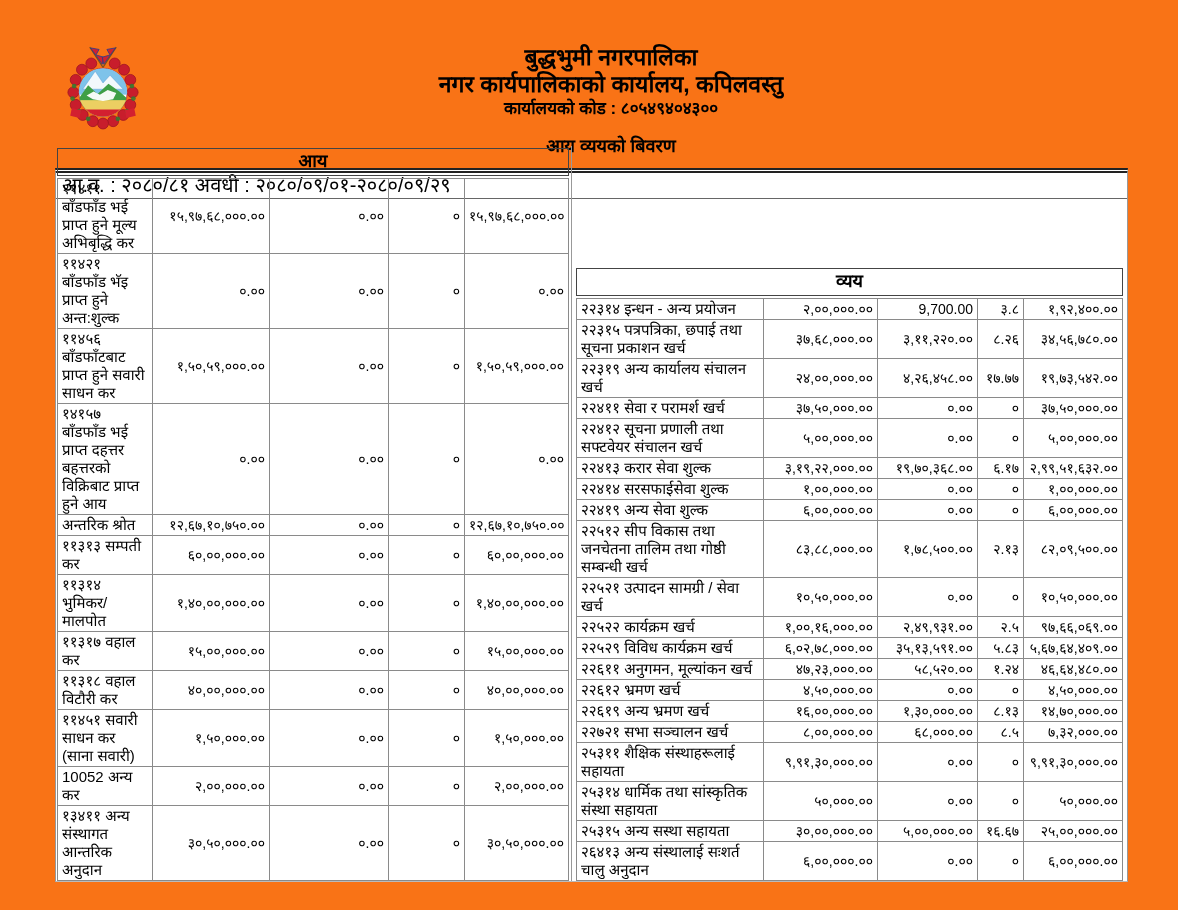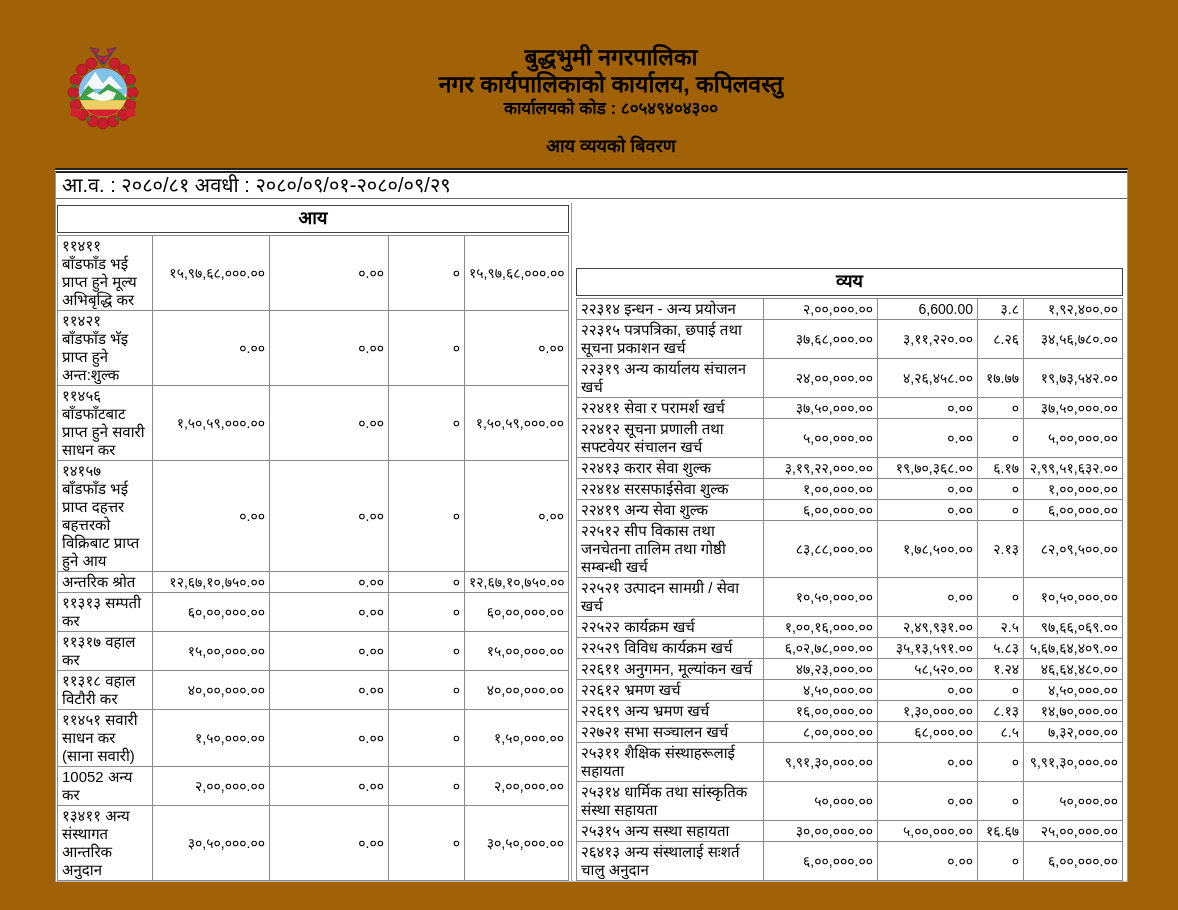--- a/index.html
+++ b/index.html
@@ -1,21 +1,21 @@
 <!DOCTYPE html>
 <html><head>
 <meta charset="utf-8">
 <style>
   html,body{margin:0;padding:0;background:#fff;}
   body{
     width:1178px;height:910px;
     font-family:"Liberation Sans","DejaVu Sans",sans-serif;
     color:#000;
   }
-  .page{position:relative;width:1178px;height:910px;overflow:hidden;background:#a16207;}
+  .page{position:relative;width:1178px;height:910px;overflow:hidden;background:#f97316;}
 
   
   .logo{position:absolute;left:64px;top:40px;width:78px;height:100px;}
   .head{position:absolute;top:44px;left:0;width:1222px;text-align:center;}
   .t1{font-size:23px;font-weight:bold;line-height:27px;}
   .t2{font-size:23px;font-weight:bold;line-height:27px;}
   .t3{font-size:17px;font-weight:bold;line-height:22px;}
   .t4{font-size:18px;font-weight:bold;margin-top:13px;}
 
   
@@ -169,20 +169,27 @@
                 <td class="num">१२,६७,१०,७५०.००</td>
               </tr>
               <tr>
                 <td class="desc">११३१३ सम्पती कर</td>
                 <td class="num">६०,००,०००.००</td>
                 <td class="num">०.००</td>
                 <td class="num">०</td>
                 <td class="num">६०,००,०००.००</td>
               </tr>
               <tr>
+                <td class="desc">११३१४ भुमिकर/मालपोत</td>
+                <td class="num">१,४०,००,०००.००</td>
+                <td class="num">०.००</td>
+                <td class="num">०</td>
+                <td class="num">१,४०,००,०००.००</td>
+              </tr>
+              <tr>
                 <td class="desc">११३१७ वहाल कर</td>
                 <td class="num">१५,००,०००.००</td>
                 <td class="num">०.००</td>
                 <td class="num">०</td>
                 <td class="num">१५,००,०००.००</td>
               </tr>
               <tr>
                 <td class="desc">११३१८ वहाल विटौरी कर</td>
                 <td class="num">४०,००,०००.००</td>
                 <td class="num">०.००</td>
@@ -220,21 +227,21 @@
             <col style="width:187px">
               <col style="width:114px">
               <col style="width:100px">
               <col style="width:46px">
               <col>
           </colgroup>
           <tbody id="expense-body">
               <tr>
                 <td class="desc">२२३१४ इन्धन - अन्य प्रयोजन</td>
                 <td class="num">२,००,०००.००</td>
-                <td class="num">6,600.00</td>
+                <td class="num">9,700.00</td>
                 <td class="num">३.८</td>
                 <td class="num">१,९२,४००.००</td>
               </tr>
               <tr>
                 <td class="desc">२२३१५ पत्रपत्रिका, छपाई तथा सूचना प्रकाशन खर्च</td>
                 <td class="num">३७,६८,०००.००</td>
                 <td class="num">३,११,२२०.००</td>
                 <td class="num">८.२६</td>
                 <td class="num">३४,५६,७८०.००</td>
               </tr>

